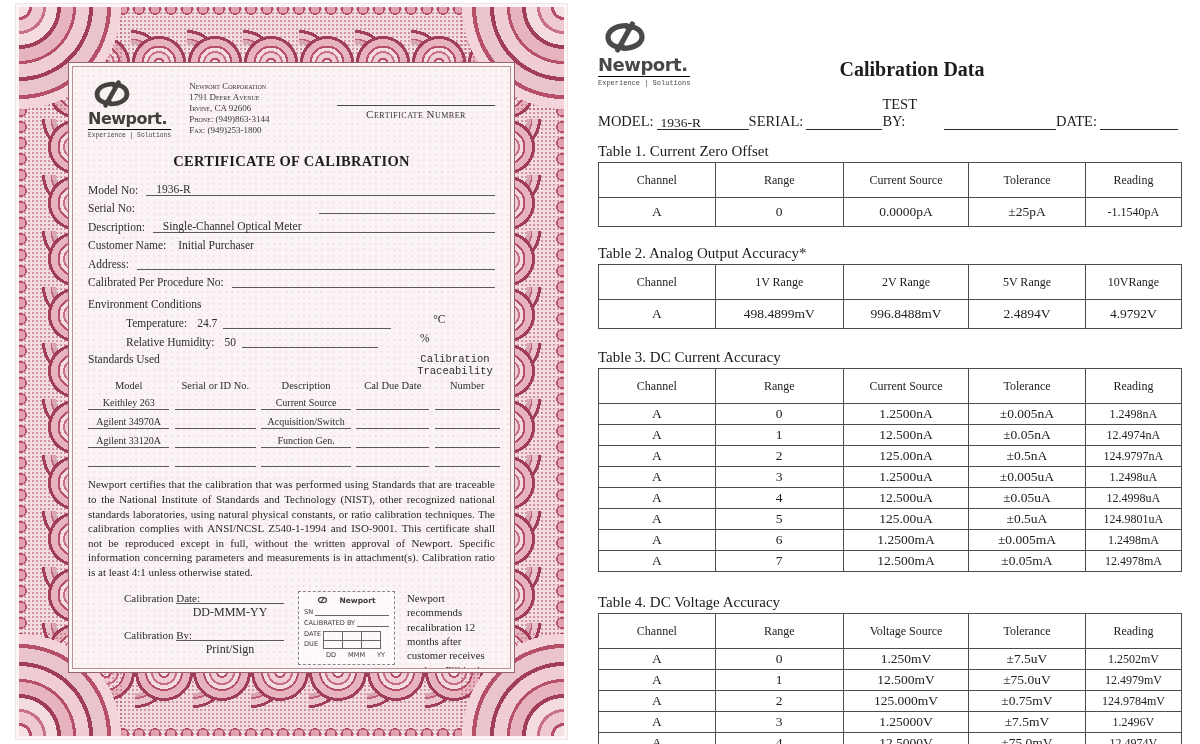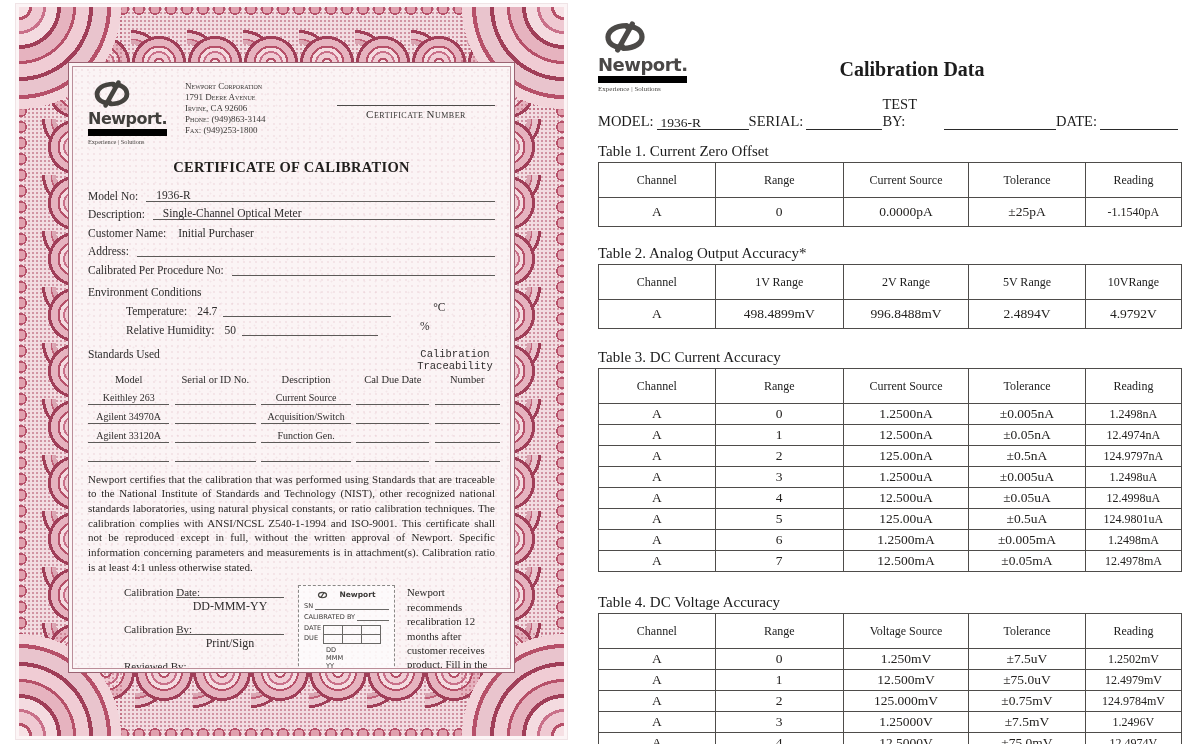--- a/index.html
+++ b/index.html
@@ -55,22 +55,22 @@
     border:1.5px solid #9a6372; padding:3px; background:#fbf4f5; z-index:3; }
   .cert-frame2 { border:1px solid #bb8e99; height:100%; }
   .cert-body { height:100%; padding:8px 15px 6px 15px; overflow:hidden; position:relative;
     background-image:radial-gradient(rgba(193,110,131,.16) .6px, transparent 1px),
                      radial-gradient(rgba(193,110,131,.10) .8px, transparent 1.2px);
     background-size:6px 6px, 11px 11px; font-size:11.5px; color:#2e2c2c; }
 
   .cert-header { display:flex; align-items:flex-start; margin-top:4px; }
   .logo-name { font-family:"DejaVu Sans", sans-serif; font-weight:bold; font-size:16px;
                letter-spacing:-.5px; color:#413f3c; }
-  .logo-tagline { font-family:Liberation Serif, serif; font-size:6.3px; color:#4a4845;
-                  border-top:7px solid #000000; padding-top:1.5px; margin-top:1px; white-space:nowrap; }
+  .logo-tagline { font-family:Liberation Mono, monospace; font-size:6.3px; color:#4a4845;
+                  border-top:1px solid #000000; padding-top:1.5px; margin-top:1px; white-space:nowrap; }
   .addr-block { font-variant:small-caps; font-size:9px; line-height:1.22; margin:2px 0 0 18px; color:#3a3836; }
   .certnum-block { margin-left:auto; margin-top:26px; width:158px; text-align:center; }
   .certnum-rule { border-bottom:1px solid #4c4a48; height:1px; margin-bottom:2px; }
   .certnum-label { font-variant:small-caps; font-size:11px; letter-spacing:.5px; color:#343230; }
   .cert-title { text-align:center; font-weight:bold; font-size:14.5px; letter-spacing:.3px;
                 margin-top:14px; color:#201e1c; }
 
   .fields { margin-top:12px; }
   .fl { display:flex; align-items:flex-end; margin-bottom:4.5px; min-height:14px; }
   .fl-label { white-space:nowrap; padding-right:8px; }
@@ -78,21 +78,21 @@
   .fl-gap { flex:.52; }
   .fl-line.half { flex:.48; }
   .fl-plainval { padding-left:4px; }
 
   .env-heading { margin-top:10px; }
   .env-row { display:flex; align-items:flex-end; margin-top:7px; padding-left:38px; }
   .env-val { padding:0 6px 0 10px; }
   .env-line { width:168px; border-bottom:1px solid #5c5a58; height:12px; }
   .env-unit { margin-left:42px; position:relative; top:-4px; }
 
-  .standards { margin-top:12px; }
+  .standards { margin-top:5px; }
   .std-head { display:flex; justify-content:space-between; align-items:flex-start; }
   .trace { width:76px; text-align:center; font-size:10.5px; line-height:1.18; margin-right:2px;font-family:Liberation Mono, monospace; }
   .std-cols, .std-row { display:grid; grid-template-columns:20% 20% 22% 18% 16%;
                         column-gap:1.3%; }
   .std-cols { font-size:10.5px; text-align:center; margin-top:2px; line-height:1.1; align-items:end; }
   .std-row { margin-top:3px; }
   .std-cell { border-bottom:1px solid #5c5a58; text-align:center; font-size:10px;
               min-height:16px; display:flex; align-items:flex-end; justify-content:center; padding-bottom:1px; }
 
   .statement { margin-top:10px; font-size:11px; line-height:1.33; text-align:justify; color:#2a2826; }
@@ -108,21 +108,21 @@
   .stk { width:97px; border:1px dashed #8a8886; padding:4px 5px 5px 5px; margin-left:14px;
          align-self:flex-start; font-family:"DejaVu Sans", sans-serif; color:#3a3836; background:rgba(255,255,255,.55); }
   .stk-head { display:flex; justify-content:center; align-items:center; gap:11px;
               font-size:7.5px; font-weight:bold; }
   .stk-row { display:flex; align-items:flex-end; font-size:6.6px; margin-top:3px; }
   .stk-row .ln { flex:1; border-bottom:1px solid #6a6866; height:7px; margin-left:2px; }
   .stk-gridwrap { display:flex; margin-top:3px; }
   .stk-gridlabels { font-size:6.6px; line-height:1.5; }
   .stk-grid { border-collapse:collapse; margin-left:2px; margin-top:1px; }
   .stk-grid td { border:1px solid #6a6866; width:19px; height:8.5px; }
-  .stk-foot { display:flex; justify-content:space-between; font-size:6.6px; margin:2px 0 0 22px; padding-right:4px;flex-direction:column; }
+  .stk-foot { display:flex; justify-content:space-between; font-size:6.6px; margin:2px 0 0 22px; padding-right:4px; }
 
   .so-right { flex:1; margin-left:12px; font-size:10.8px; line-height:1.34; color:#2a2826; }
 
   
   .ds { position:absolute; left:568px; top:0; width:632px; height:744px; background:#fff; color:#1c1c1c; }
   .ds-head { position:relative; height:84px; }
   .ds-logo { position:absolute; left:30px; top:20px; }
   .ds-logo .logo-name { font-size:18px; color:#4a4847; }
   .ds-logo .logo-tagline { font-size:7px; }
   .ds-title { width:584px; margin-left:52px; text-align:center; font-weight:bold; font-size:20px; padding-top:58px; }
@@ -189,20 +189,25 @@
         <div class="certnum-label">Certificate Number</div>
       </div>
     </div>
 
     <div class="cert-title">CERTIFICATE OF CALIBRATION</div>
 
     <div class="fields">
       <div class="fl">
         <span class="fl-label">Model No:</span>
         <span class="fl-line"><span>1936-R</span></span>
+      </div>
+      <div class="fl">
+        <span class="fl-label">Serial No:</span>
+        <span class="fl-gap"></span>
+        <span class="fl-line half"><span></span></span>
       </div>
       <div class="fl">
         <span class="fl-label">Description:</span>
         <span class="fl-line"><span>Single-Channel Optical Meter</span></span>
       </div>
       <div class="fl">
         <span class="fl-label">Customer Name:</span>
         <span class="fl-plainval">Initial Purchaser</span>
       </div>
       <div class="fl">

